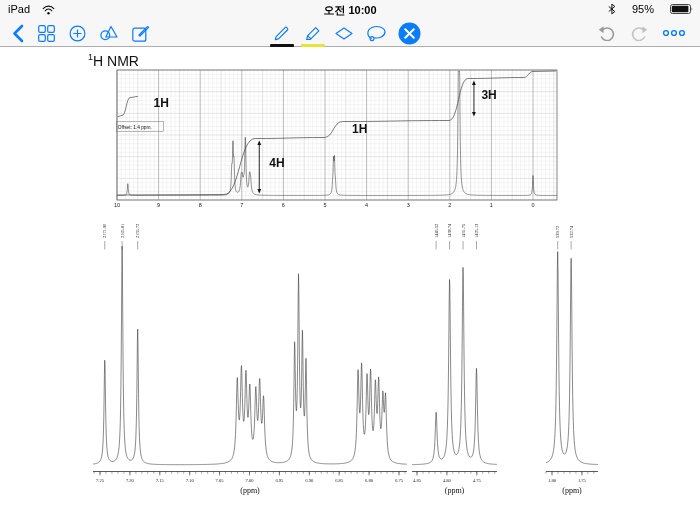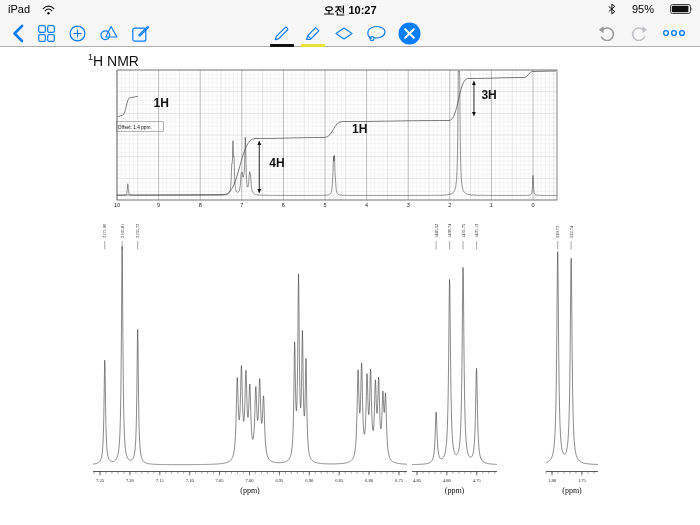--- a/index.html
+++ b/index.html
@@ -32,21 +32,21 @@
 
   <div class="statusbar">
     <div class="sb-left">
       <span>iPad</span>
       <svg width="13" height="11" viewBox="0 0 13 11">
         <path d="M1.2 4.6 A7 7 0 0 1 11.8 4.6" fill="none" stroke="#111" stroke-width="1.1" stroke-linecap="round"></path>
         <path d="M3.2 6.8 A4 4 0 0 1 9.8 6.8" fill="none" stroke="#111" stroke-width="1.1" stroke-linecap="round"></path>
         <circle cx="6.5" cy="9.2" r="1.2" fill="#111"></circle>
       </svg>
     </div>
-    <div class="sb-center">오전 10:27</div>
+    <div class="sb-center">오전 10:00</div>
     <div class="sb-right">
       <svg width="8" height="12" viewBox="0 0 8 12">
         <path d="M0.8 3.5 L6.8 8.6 L3.9 10.9 V1.1 L6.8 3.4 L0.8 8.5" fill="none" stroke="#111" stroke-width="1" stroke-linejoin="round"></path>
       </svg>
       <span>95%</span>
       <svg width="24" height="12" viewBox="0 0 24 12">
         <rect x="0.5" y="1.5" width="20" height="9" rx="2" fill="none" stroke="#444" stroke-width="1"></rect>
         <rect x="1.8" y="2.8" width="16.6" height="6.4" rx="1" fill="#111"></rect>
         <path d="M21.6 4.2 q1.6 1.8 0 3.6 z" fill="#444"></path>
       </svg>

